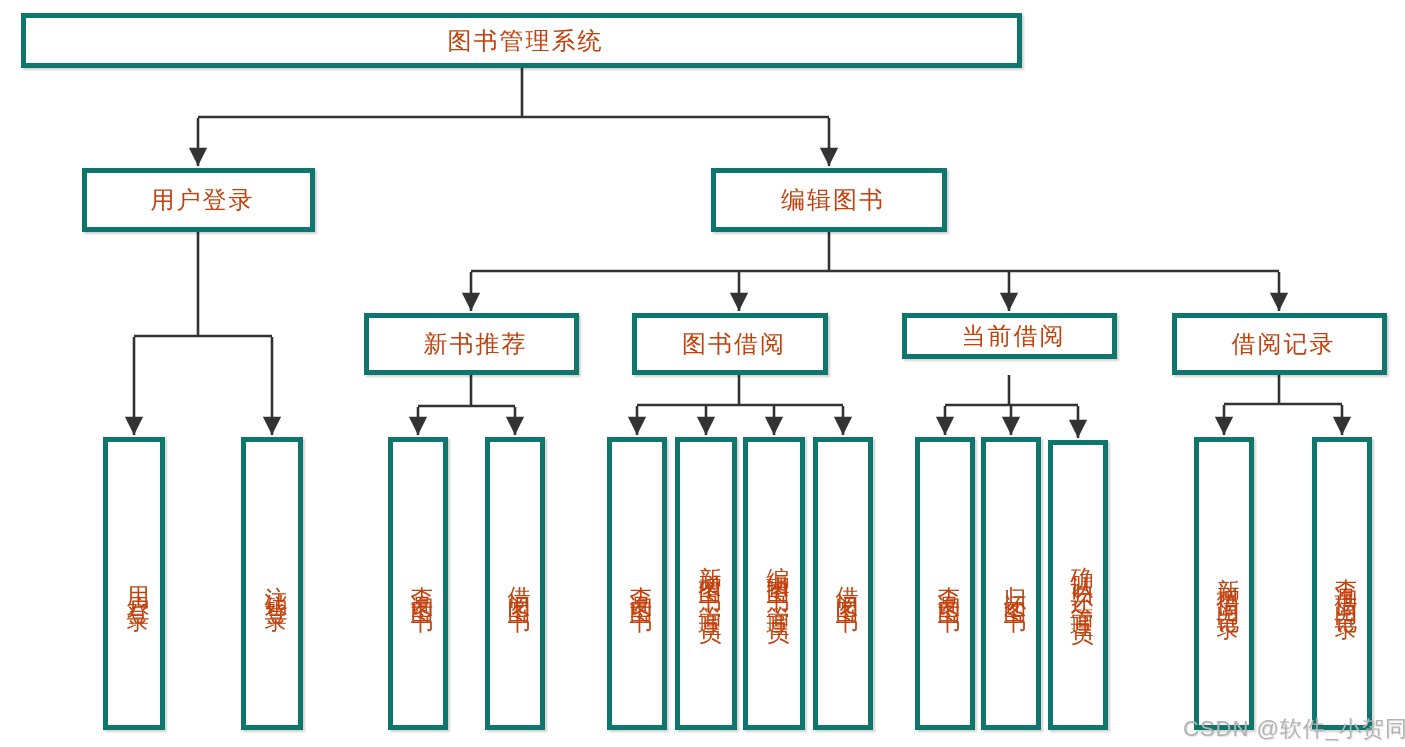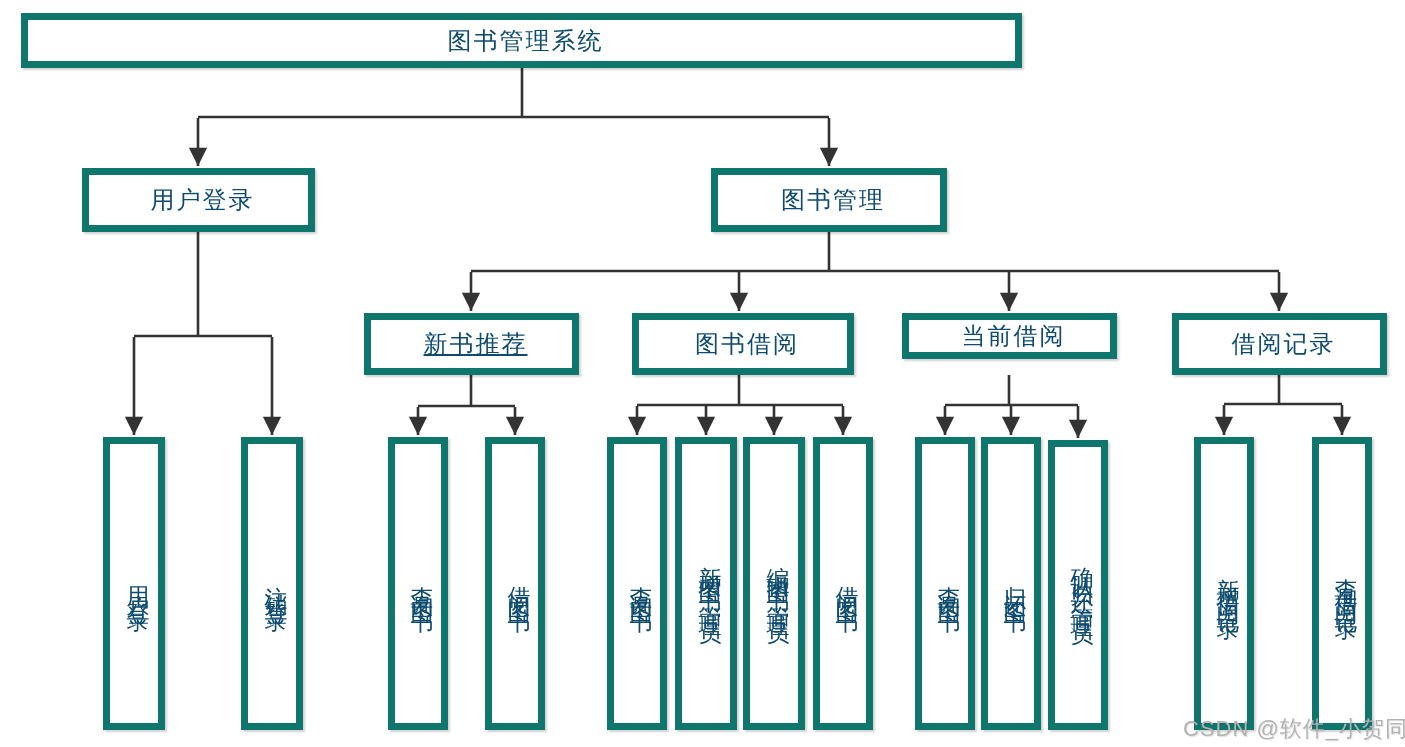--- a/index.html
+++ b/index.html
@@ -18,22 +18,22 @@
   #connectors {
     position: absolute;
     left: 0; top: 0;
     width: 1405px;
     height: 747px;
   }
   .node {
     position: absolute;
     box-sizing: border-box;
     background: #ffffff;
-    border: 7px solid #0f766e;
-    color: #0c4a6e;
+    border: 5px solid #0f766e;
+    color: #c2410c;
     display: flex;
     align-items: center;
     justify-content: center;
     box-shadow: 2px 2px 2px rgba(0,0,0,0.18);
     padding-left: 8px;
   }
   .h { font-size: 24px; letter-spacing: 2px; white-space: nowrap; }
   .v {
     writing-mode: vertical-rl;
     text-orientation: mixed;
@@ -110,24 +110,24 @@
         <path d="M1279,375 V405 M1224,404 H1342"></path>
         <path d="M1224,405 V435" marker-end="url(#arw)"></path>
         <path d="M1342,405 V435" marker-end="url(#arw)"></path>
       </g>
     </g>
   </svg>
 
   <div class="node h" style="left:21px; top:13px; width:1001px; height:55px;">图书管理系统</div>
 
   <div class="node h" style="left:82px; top:168px; width:233px; height:64px;">用户登录</div>
-  <div class="node h" style="left:711px; top:168px; width:236px; height:64px;">图书管理</div>
+  <div class="node h" style="left:711px; top:168px; width:236px; height:64px;">编辑图书</div>
 
-  <div class="node h" style="left:364px; top:313px; width:215px; height:62px;text-decoration:underline;">新书推荐</div>
-  <div class="node h" style="left:632px; top:313px; width:222px; height:62px;font-family:Liberation Serif, serif;">图书借阅</div>
+  <div class="node h" style="left:364px; top:313px; width:215px; height:62px;">新书推荐</div>
+  <div class="node h" style="left:632px; top:313px; width:196px; height:62px;font-family:Liberation Serif, serif;">图书借阅</div>
   <div class="node h" style="left:902px; top:313px; width:215px; height:46px;">当前借阅</div>
   <div class="node h" style="left:1172px; top:313px; width:215px; height:62px;">借阅记录</div>
 
   <div class="node v" style="left:103px; top:437px; width:62px; height:293px;">用户登录</div>
   <div class="node v" style="left:241px; top:437px; width:62px; height:293px;">注销登录</div>
 
   <div class="node v" style="left:388px; top:437px; width:60px; height:293px;">查询图书</div>
   <div class="node v" style="left:485px; top:437px; width:60px; height:293px;">借阅图书</div>
 
   <div class="node v" style="left:607px; top:437px; width:60px; height:293px;">查询图书</div>

